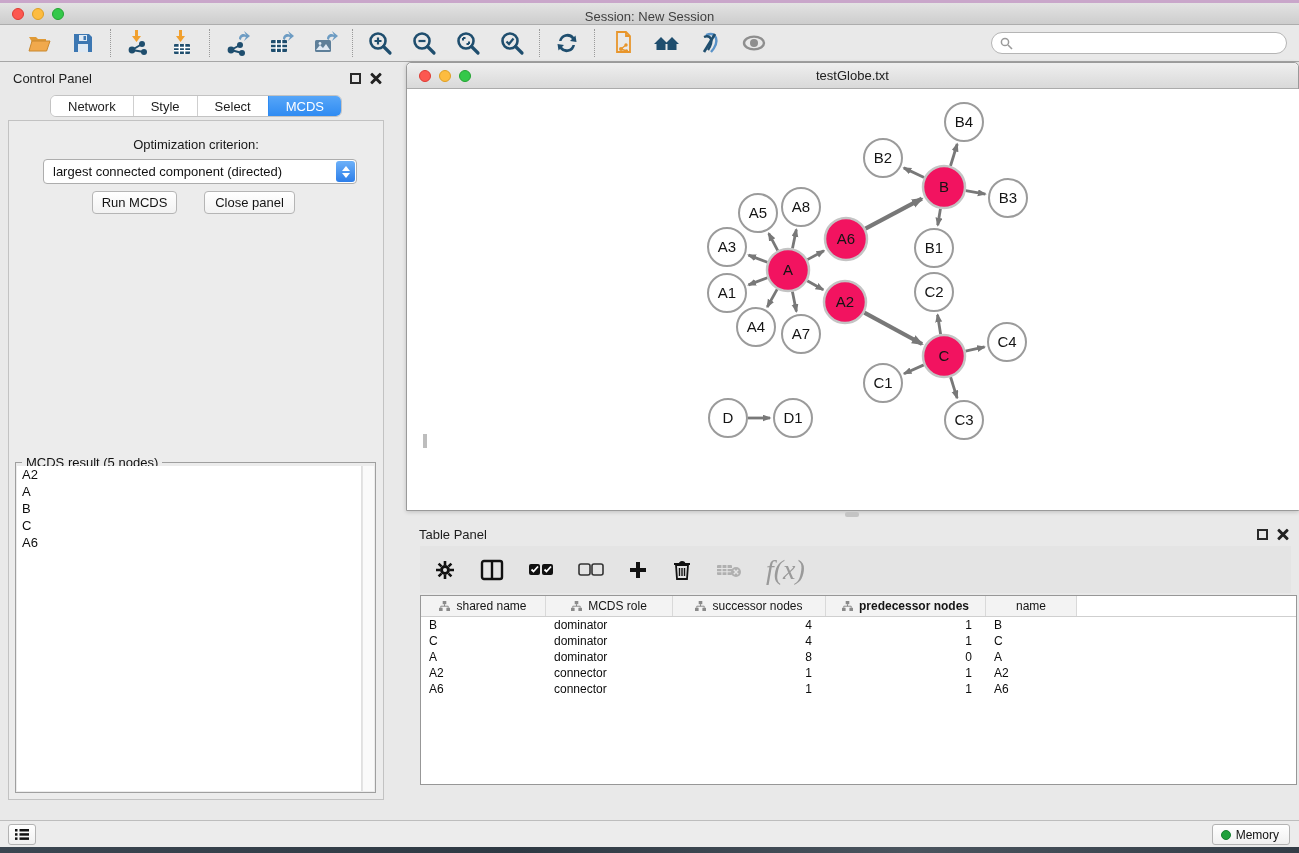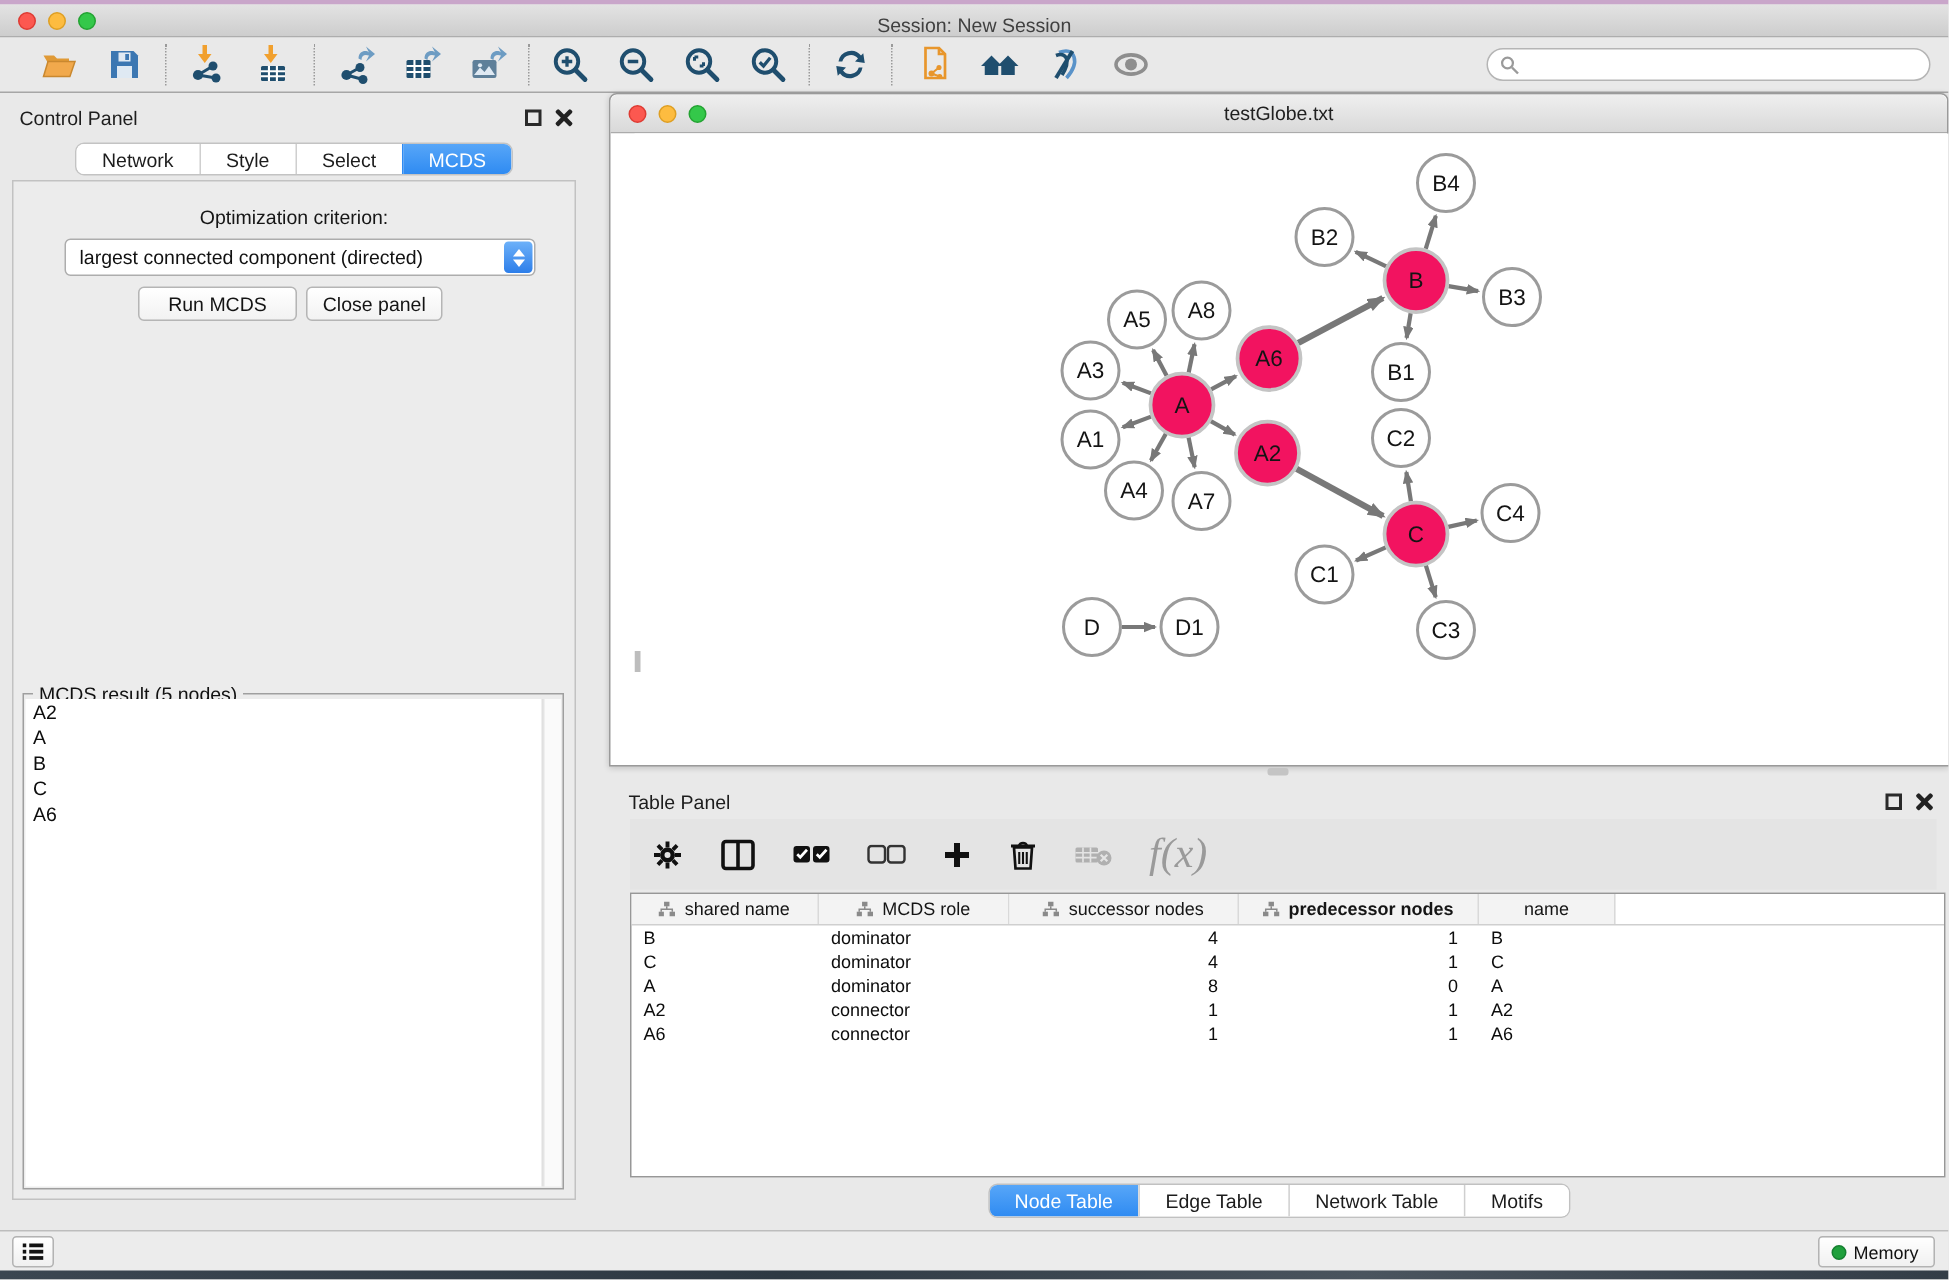--- a/index.html
+++ b/index.html
@@ -56,21 +56,21 @@
   .criterion-select { position:absolute; left:34px; top:38px; width:314px; height:25px; background:#fff;
     border:1px solid #adadad; border-radius:4px; display:flex; align-items:center; cursor:pointer; }
   .criterion-select .value { flex:1; font-size:13px; padding-left:9px; color:#111; white-space:nowrap; overflow:hidden; }
   .spinner { width:19px; height:21px; margin-right:1px; border-radius:3px;
     background:linear-gradient(#6db1f9,#2d7ee9); display:flex; flex-direction:column; align-items:center; justify-content:center; gap:2px; }
   .spinner i { width:0; height:0; border-left:4px solid transparent; border-right:4px solid transparent; }
   .spinner .up { border-bottom:5px solid #fff; }
   .spinner .dn { border-top:5px solid #fff; }
   .cp-btn { position:absolute; top:70px; height:23px; background:linear-gradient(#ffffff,#f2f2f2);
     border:1px solid #b5b5b5; border-radius:4px; font-size:13px; color:#141414; font-family:inherit; cursor:pointer; }
-  .run-btn { left:83px; width:106px; }
+  .run-btn { left:83px; width:85px; }
   .closep-btn { left:195px; width:91px; }
 
   .result-box { position:absolute; left:6px; top:341px; width:361px; height:331px; border:1px solid #9f9f9f; }
   .result-legend { position:absolute; left:6px; top:-8px; background:#ececec; padding:0 4px; font-size:13px; color:#111; }
   .result-list { position:absolute; left:1px; top:3px; right:13px; bottom:1px; background:#fff; overflow:hidden;
     border-right:1px solid #e0e0e0; }
   .result-track { position:absolute; top:3px; right:1px; width:12px; bottom:1px; background:#fafafa; border-left:1px solid #e4e4e4; }
   .result-item { font-size:13px; color:#0d0d0d; padding:1px 0 1px 5px; line-height:15px; }
 
   
@@ -598,26 +598,20 @@
           </div>
           <div class="tbl-row">
             <div class="td-cell td-left" style="width: 125px;">A6</div>
             <div class="td-cell td-left" style="width: 127px;">connector</div>
             <div class="td-cell td-right" style="width: 153px;">1</div>
             <div class="td-cell td-right" style="width: 160px;">1</div>
             <div class="td-cell td-left" style="width: 91px;">A6</div>
           </div>
         </div>
     </div>
-    <div class="tp-tabs" id="tp-tabs">
-        <div class="seg-tab active">Node Table</div>
-        <div class="seg-tab">Edge Table</div>
-        <div class="seg-tab">Network Table</div>
-        <div class="seg-tab">Motifs</div>
-      </div>
   </div>
 
   <div class="status-bar">
     <span class="list-btn">
       <svg width="14" height="13" viewBox="0 0 14 13">
           <g fill="#111">
             <rect x="0" y="1" width="2.5" height="2.5"></rect>
             <rect x="4.5" y="1" width="9.5" height="2.5"></rect>
             <rect x="0" y="5.2" width="2.5" height="2.5"></rect>
             <rect x="4.5" y="5.2" width="9.5" height="2.5"></rect>

